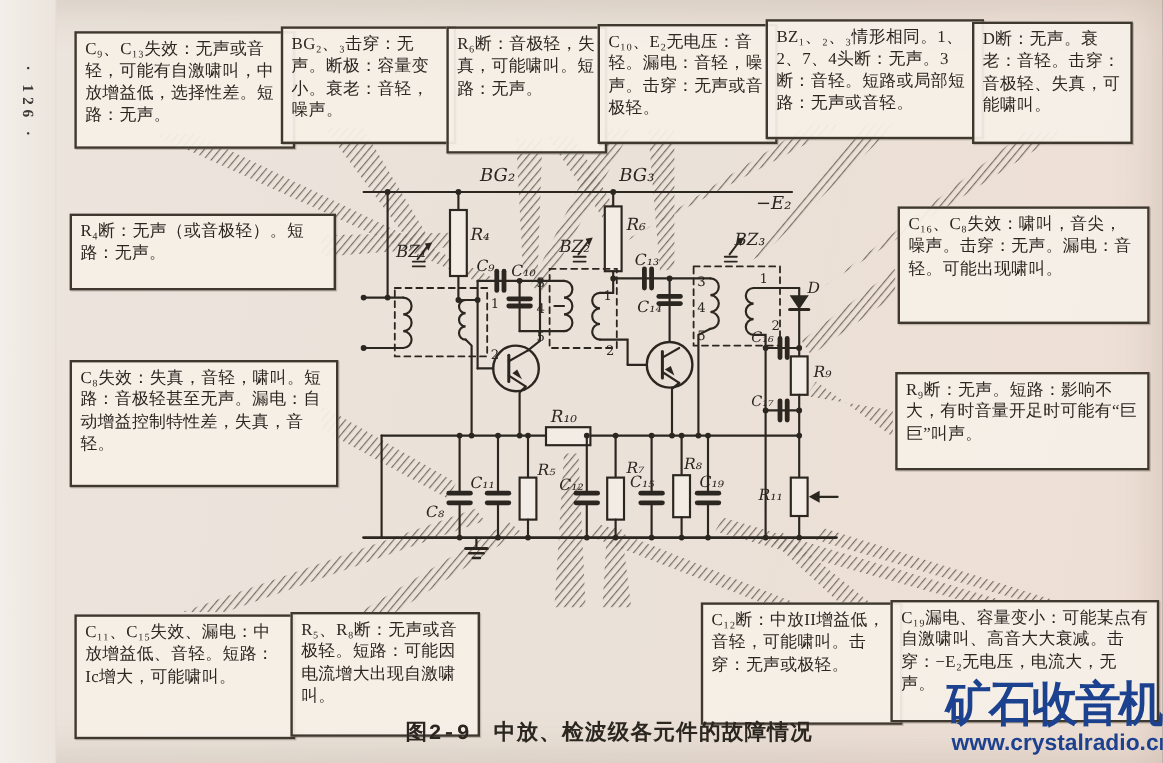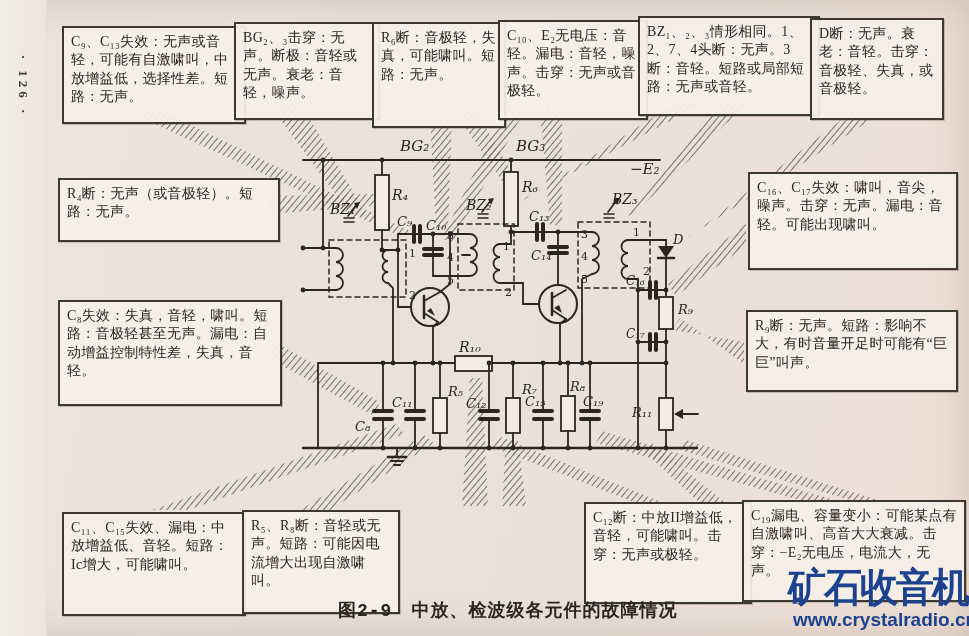--- a/index.html
+++ b/index.html
@@ -277,34 +277,34 @@
         <text x="505" y="296" fill="#2b2620" font-size="11" font-family="&quot;DejaVu Serif&quot;,&quot;Liberation Serif&quot;,serif">2</text>
         <text x="581" y="238" fill="#2b2620" font-size="11" font-family="&quot;DejaVu Serif&quot;,&quot;Liberation Serif&quot;,serif">3</text>
         <text x="581" y="260" fill="#2b2620" font-size="11" font-family="&quot;DejaVu Serif&quot;,&quot;Liberation Serif&quot;,serif">4</text>
         <text x="581" y="283" fill="#2b2620" font-size="11" font-family="&quot;DejaVu Serif&quot;,&quot;Liberation Serif&quot;,serif">5</text>
         <text x="633" y="236" fill="#2b2620" font-size="11" font-family="&quot;DejaVu Serif&quot;,&quot;Liberation Serif&quot;,serif">1</text>
         <text x="643" y="275" fill="#2b2620" font-size="11" font-family="&quot;DejaVu Serif&quot;,&quot;Liberation Serif&quot;,serif">2</text>
       </g>
   </svg>
 
   <div class="fbox" style="left:62px;top:26px;width:166px;height:84px">C₉、C₁₃失效：无声或音轻，可能有自激啸叫，中放增益低，选择性差。短路：无声。</div>
-  <div class="fbox" style="left:234px;top:22px;width:128px;height:84px">BG₂、₃击穿：无声。断极：音轻或无声。衰老：音轻，噪声。</div>
+  <div class="fbox" style="left:234px;top:22px;width:128px;height:84px">BG₂、₃击穿：无声。断极：容量变小。衰老：音轻，噪声。</div>
   <div class="fbox" style="left:372px;top:22px;width:116px;height:92px">R₆断：音极轻，失真，可能啸叫。短路：无声。</div>
   <div class="fbox" style="left:498px;top:20px;width:132px;height:86px">C₁₀、E₂无电压：音轻。漏电：音轻，噪声。击穿：无声或音极轻。</div>
   <div class="fbox" style="left:638px;top:16px;width:164px;height:86px">BZ₁、₂、₃情形相同。1、2、7、4头断：无声。3断：音轻。短路或局部短路：无声或音轻。</div>
-  <div class="fbox" style="left:810px;top:18px;width:116px;height:88px">D断：无声。衰老：音轻。击穿：音极轻、失真，或音极轻。</div>
+  <div class="fbox" style="left:810px;top:18px;width:116px;height:88px">D断：无声。衰老：音轻。击穿：音极轻、失真，可能啸叫。</div>
 
   <div class="fbox" style="left:58px;top:178px;width:204px;height:50px">R₄断：无声（或音极轻）。短路：无声。</div>
   <div class="fbox" style="left:58px;top:300px;width:206px;height:92px">C₈失效：失真，音轻，啸叫。短路：音极轻甚至无声。漏电：自动增益控制特性差，失真，音轻。</div>
 
-  <div class="fbox" style="left:748px;top:172px;width:192px;height:84px">C₁₆、C₁₇失效：啸叫，音尖，噪声。击穿：无声。漏电：音轻。可能出现啸叫。</div>
+  <div class="fbox" style="left:748px;top:172px;width:192px;height:84px">C₁₆、C₈失效：啸叫，音尖，噪声。击穿：无声。漏电：音轻。可能出现啸叫。</div>
   <div class="fbox" style="left:746px;top:310px;width:194px;height:68px">R₉断：无声。短路：影响不大，有时音量开足时可能有“巨巨”叫声。</div>
 
   <div class="fbox" style="left:62px;top:512px;width:166px;height:90px">C₁₁、C₁₅失效、漏电：中放增益低、音轻。短路：Ic增大，可能啸叫。</div>
-  <div class="fbox" style="left:242px;top:510px;width:140px;height:90px">R₅、R₈断：音轻或无声。短路：可能因电流增大出现自激啸叫。</div>
+  <div class="fbox" style="left:242px;top:510px;width:140px;height:90px">R₅、R₈断：无声或音极轻。短路：可能因电流增大出现自激啸叫。</div>
   <div class="fbox" style="left:584px;top:502px;width:150px;height:88px">C₁₂断：中放II增益低，音轻，可能啸叫。击穿：无声或极轻。</div>
   <div class="fbox" style="left:742px;top:500px;width:206px;height:88px">C₁₉漏电、容量变小：可能某点有自激啸叫、高音大大衰减。击穿：−E₂无电压，电流大，无声。</div>
 
   <div class="caption">图2-9　中放、检波级各元件的故障情况</div>
 
   <div class="wm wm-title">矿石收音机</div>
   <div class="wm wm-site">www.crystalradio.cn</div>
 </div>
 
 </body></html>

